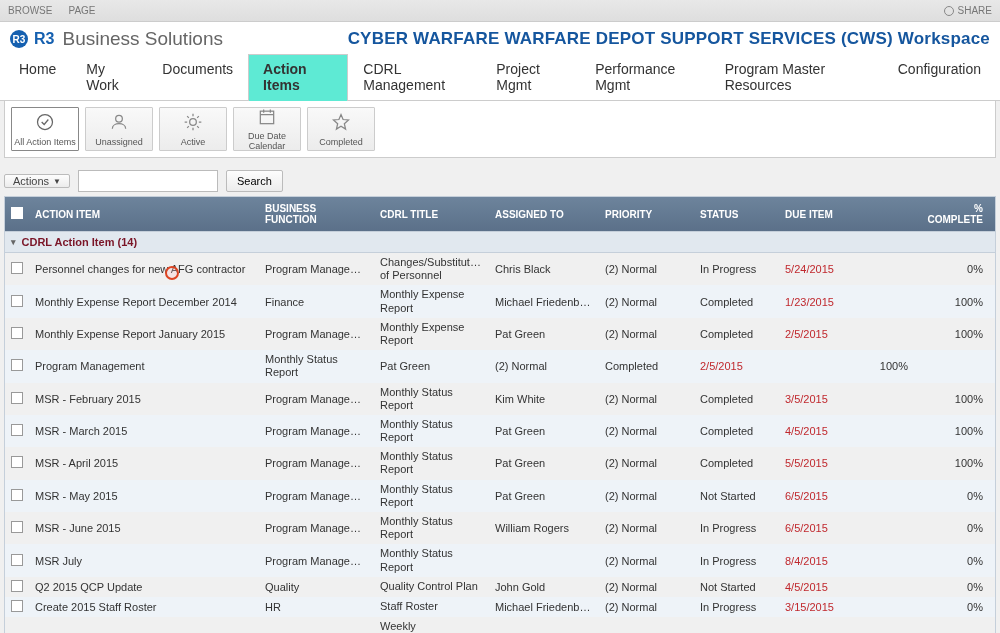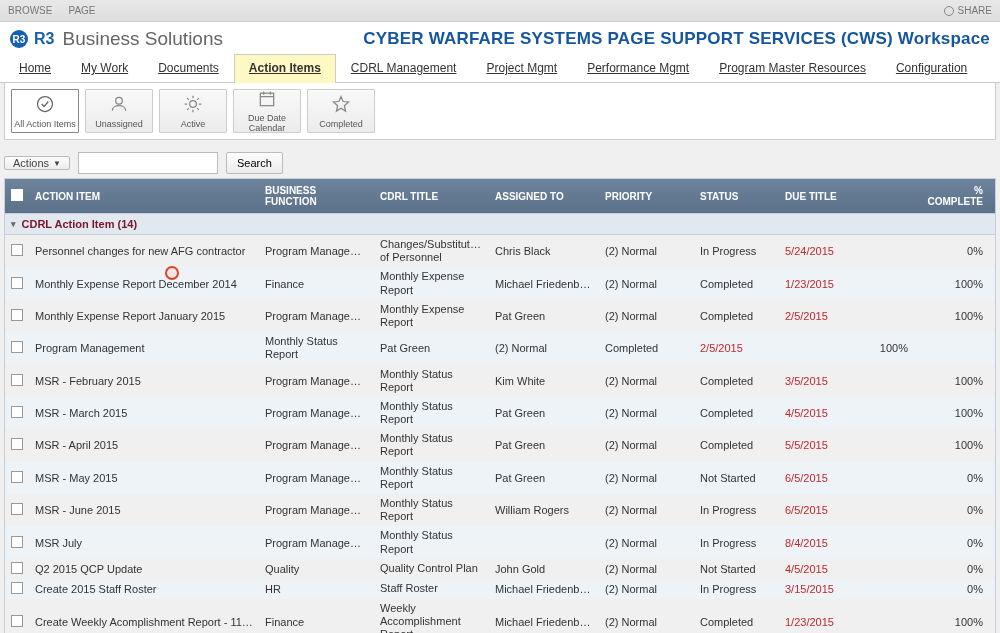--- a/index.html
+++ b/index.html
@@ -8,22 +8,22 @@
 .topbar .tb-left { display: flex; gap: 16px; }
 .topbar .tb-right { margin-left: auto; display: flex; align-items: center; gap: 4px; }
 .topbar .gear { display:inline-block; width:10px; height:10px; border:1.5px solid #888; border-radius:50%; position:relative;}
 .branding { display:flex; align-items:center; padding:6px 10px 4px; background:#fff;}
 .branding .logo { display:flex; align-items:center; gap:6px;}
 .branding .logo-badge { width:18px; height:18px; border-radius:50%; background:#1560b0; display:flex; align-items:center; justify-content:center; color:#fff; font-weight:bold; font-size:10px;}
 .branding .logo-text { font-size:16px; font-weight:600; color:#1560b0;}
 .branding .logo-sub { font-size:19px; color:#666; margin-left:2px;}
 .branding .page-title { margin-left:auto; font-size:17px; font-weight:bold; color:#15569e; letter-spacing:.2px;}
 .main-tabs { background:#fff; border-bottom:1px solid #ccc; padding:0 4px; display:flex;}
-.main-tabs .tab { padding:6px 14px 8px; font-size:12px; color:#333; cursor:pointer; border:1px solid transparent; border-bottom:none; margin-bottom:-1px;text-decoration:underline; }
-.main-tabs .tab.active { border-color:#ccc; background:#fef9c3; font-weight:600;}
+.main-tabs .tab { padding:6px 14px 8px; font-size:14px; color:#333; cursor:pointer; border:1px solid transparent; border-bottom:none; margin-bottom:-1px; }
+.main-tabs .tab.active { border-color:#ccc; background:#5eead4; font-weight:600;}
 .ribbon-wrap { background:#fff; border:1px solid #ccc; margin:0 4px; padding:6px; display:flex; gap:6px; border-top:none;}
 .ribbon-btn { width:68px; height:44px; border:1px solid #ccc; background:linear-gradient(#f9f9f9,#ececec); display:flex; flex-direction:column; align-items:center; justify-content:center; gap:4px; cursor:pointer; font-size:9px; color:#555; text-align:center; border-radius:1px;}
 .ribbon-btn.active { border-color:#888; background:#fff;}
 .ribbon-icon { width:22px; height:22px; display:flex; align-items:center; justify-content:center;}
 .toolbar { margin:12px 4px 4px; display:flex; align-items:center; gap:8px;}
 .toolbar .actions-btn { height:14px; padding:0 8px; font-size:11px; border:1px solid #bbb; background:linear-gradient(#fdfdfd,#ececec); display:flex; align-items:center; gap:4px; cursor:pointer; border-radius:2px;}
 .toolbar .actions-btn .caret { font-size:8px;}
 .toolbar input.search { height:22px; width:140px; border:1px solid #bbb; padding:0 4px; font-size:11px; background:#fff;}
 .toolbar button.search-btn { height:22px; padding:0 10px; font-size:11px; border:1px solid #bbb; background:linear-gradient(#fdfdfd,#ececec); cursor:pointer; border-radius:2px;}
 .grid { margin:0 4px; border:1px solid #c5cfda;}
@@ -53,21 +53,21 @@
     <span>SHARE</span>
   </div>
 </div>
 
 <div class="branding">
   <div class="logo">
     <span class="logo-badge">R3</span>
     <span class="logo-text">R3</span>
     <span class="logo-sub">Business Solutions</span>
   </div>
-  <div class="page-title">CYBER WARFARE SYSTEMS PAGE SUPPORT SERVICES (CWS) Workspace</div>
+  <div class="page-title">CYBER WARFARE WARFARE DEPOT SUPPORT SERVICES (CWS) Workspace</div>
 </div>
 
 <div class="main-tabs">
   <div class="tab">Home</div>
   <div class="tab">My Work</div>
   <div class="tab">Documents</div>
   <div class="tab active">Action Items</div>
   <div class="tab">CDRL Management</div>
   <div class="tab">Project Mgmt</div>
   <div class="tab">Performance Mgmt</div>
@@ -133,21 +133,21 @@
 
 <div class="grid">
   <div class="grid-header">
     <div><span class="cb" style="border-color:#fff;"></span></div>
     <div>ACTION ITEM</div>
     <div>BUSINESS FUNCTION</div>
     <div>CDRL TITLE</div>
     <div>ASSIGNED TO</div>
     <div>PRIORITY</div>
     <div>STATUS</div>
-    <div>DUE TITLE</div>
+    <div>DUE ITEM</div>
     <div class="pct">% COMPLETE</div>
   </div>
 
   <div class="group-header">
     <span class="chev">▾</span>
     <span>CDRL Action Item (14)</span>
   </div>
   <div id="g1-rows">
       <div class="grid-row">
         <div><span class="cb"></span></div>

